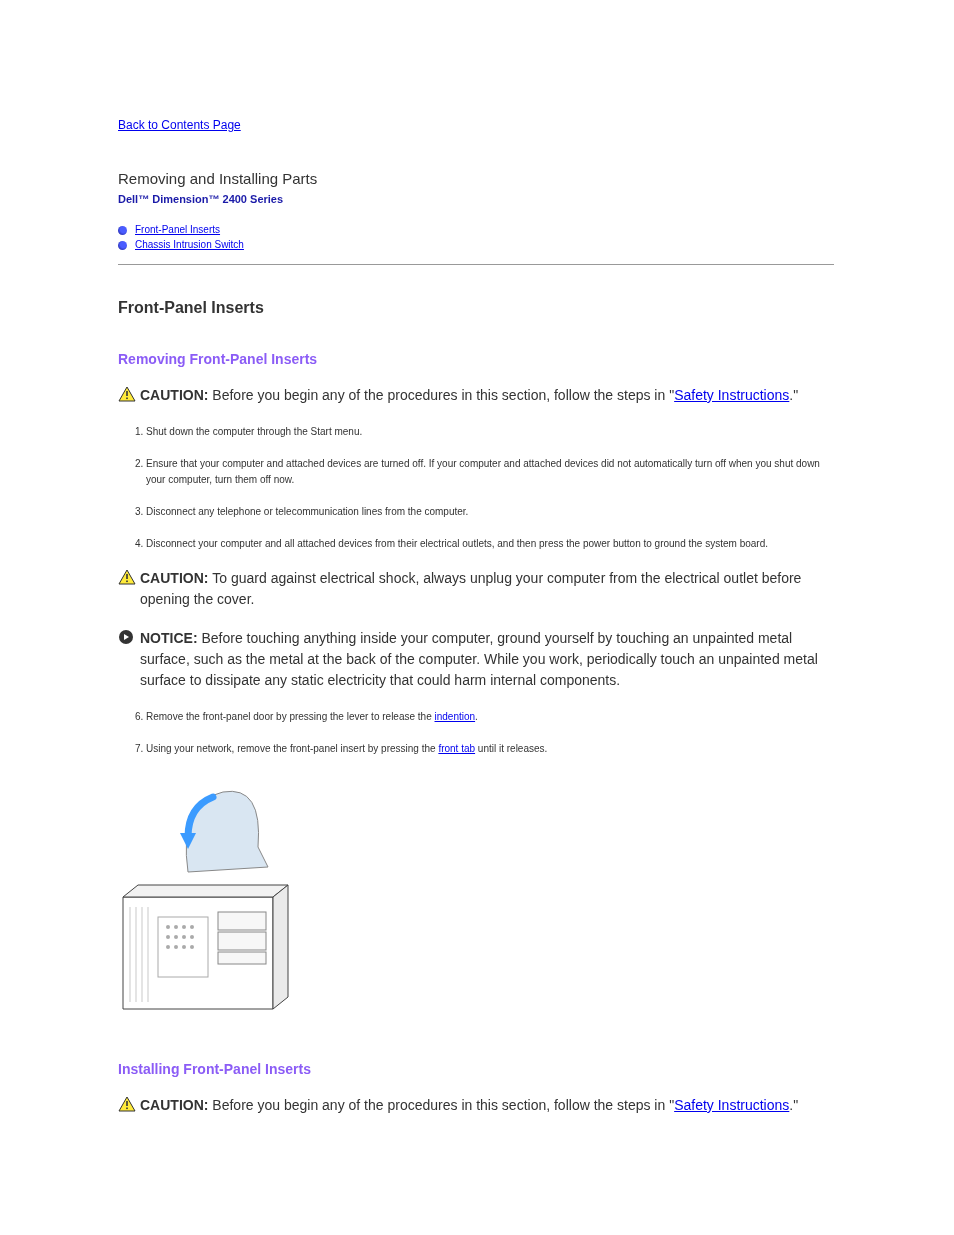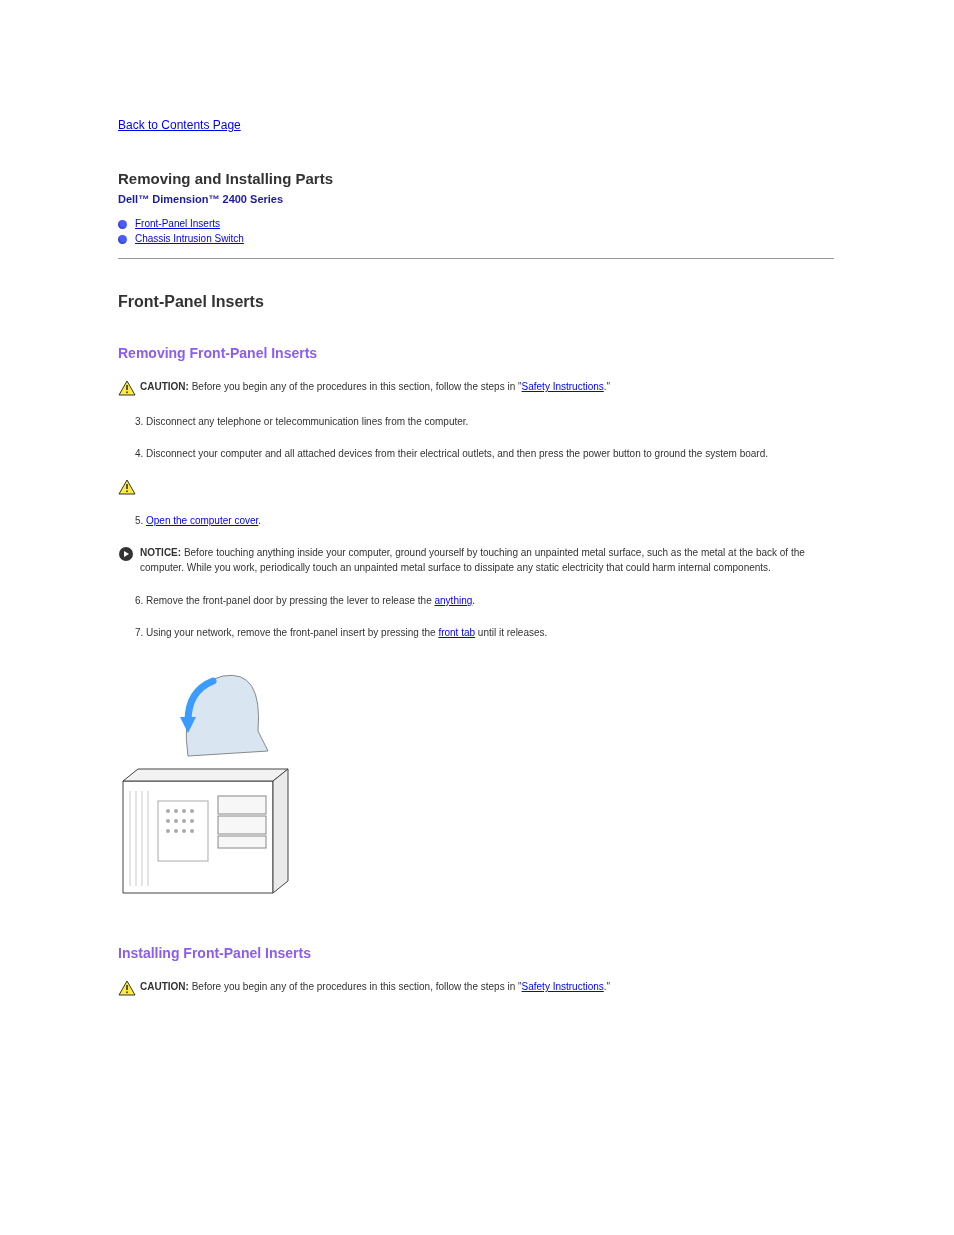--- a/index.html
+++ b/index.html
@@ -17,29 +17,29 @@
   }
   .back-link {
     color: #0000ee;
     text-decoration: underline;
     font-size: 12px;
     display: inline-block;
     margin-bottom: 38px;
   }
   .doc-title {
     font-size: 15px;
-    font-weight: bold;
+    font-weight: normal;
     color: #333;
     margin-bottom: 6px;
   }
   .doc-subtitle {
     font-size: 11px;
     font-weight: bold;
     color: #1a1aa8;
-    margin-bottom: 12px;
+    margin-bottom: 18px;
   }
   .toc {
     list-style: none;
     margin-bottom: 14px;
   }
   .toc li {
     margin-bottom: 3px;
   }
   .toc li::before {
     content: "";
@@ -80,21 +80,21 @@
     margin-bottom: 18px;
   }
   .callout-icon {
     flex: 0 0 auto;
     width: 18px;
     height: 16px;
     margin-right: 4px;
     margin-top: 1px;
   }
   .callout-text {
-    font-size: 10px;
+    font-size: 14px;
     line-height: 1.5;
     color: #333;
   }
   .callout-text .label {
     font-weight: bold;
   }
   .callout-text a {
     color: #0000ee;
     text-decoration: underline;
   }
@@ -145,58 +145,60 @@
         <polygon points="9,1 17,15 1,15" fill="#ffeb3b" stroke="#333" stroke-width="1"></polygon>
         <rect x="8.2" y="5" width="1.6" height="5" fill="#333"></rect>
         <rect x="8.2" y="11.5" width="1.6" height="1.6" fill="#333"></rect>
       </svg>
     </span>
     <div class="callout-text">
       <span class="label">CAUTION: </span><span>Before you begin any of the procedures in this section, follow the steps in "</span><a href="#">Safety Instructions</a><span>."</span>
     </div>
   </div>
 
+  <ol class="steps" start="1">
+    <li>Shut down the computer through the Start menu.</li>
+    <li>Ensure that your computer and attached devices are turned off. If your computer and attached devices did not automatically turn off when you shut down your computer, turn them off now.</li>
+  </ol>
 
 
   <ol class="steps" start="3">
     <li>Disconnect any telephone or telecommunication lines from the computer.</li>
     <li>Disconnect your computer and all attached devices from their electrical outlets, and then press the power button to ground the system board.</li>
   </ol>
 
   <div class="callout">
     <span class="callout-icon triangle-icon">
       <svg width="18" height="16" viewBox="0 0 18 16">
         <polygon points="9,1 17,15 1,15" fill="#ffeb3b" stroke="#333" stroke-width="1"></polygon>
         <rect x="8.2" y="5" width="1.6" height="5" fill="#333"></rect>
         <rect x="8.2" y="11.5" width="1.6" height="1.6" fill="#333"></rect>
       </svg>
     </span>
-  </div>
-
-  <ol class="steps" start="5">
-    <li>
-      <a href="#">Open the computer cover</a><span>.</span>
-    </li>
-  </ol>
+    <div class="callout-text">
+      <span class="label">CAUTION: </span><span>To guard against electrical shock, always unplug your computer from the electrical outlet before opening the cover.</span>
+    </div>
+  </div>
+
 
   <div class="callout">
     <span class="callout-icon notice-icon">
       <svg width="16" height="16" viewBox="0 0 16 16">
         <circle cx="8" cy="8" r="7" fill="#333"></circle>
         <polygon points="6,5 11,8 6,11" fill="#fff"></polygon>
       </svg>
     </span>
     <div class="callout-text">
       <span class="label">NOTICE: </span><span>Before touching anything inside your computer, ground yourself by touching an unpainted metal surface, such as the metal at the back of the computer. While you work, periodically touch an unpainted metal surface to dissipate any static electricity that could harm internal components.</span>
     </div>
   </div>
 
   <ol class="steps" start="6">
     <li>
-      <span>Remove the front-panel door by pressing the lever to release the </span><a href="#">anything</a><span>.</span>
+      <span>Remove the front-panel door by pressing the lever to release the </span><a href="#">indention</a><span>.</span>
     </li>
     <li>
       <span>Using your network, remove the front-panel insert by pressing the </span><a href="#">front tab</a><span> until it releases.</span>
     </li>
   </ol>
 
   <div class="figure">
     <svg width="180" height="250" viewBox="0 0 180 250">
 
       <polygon points="5,120 5,232 155,232 155,120" fill="none" stroke="#444" stroke-width="1"></polygon>

